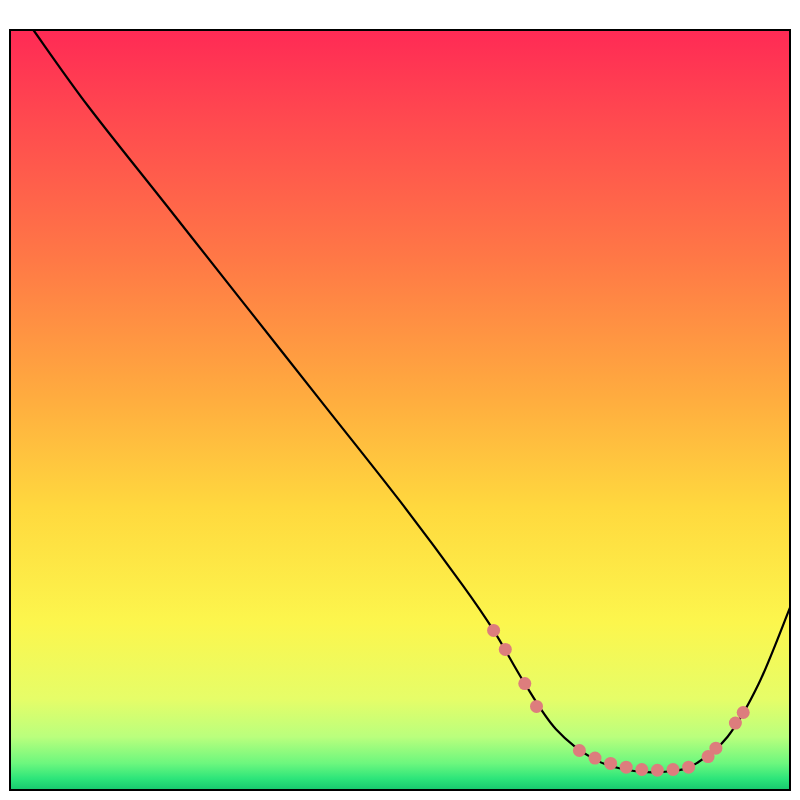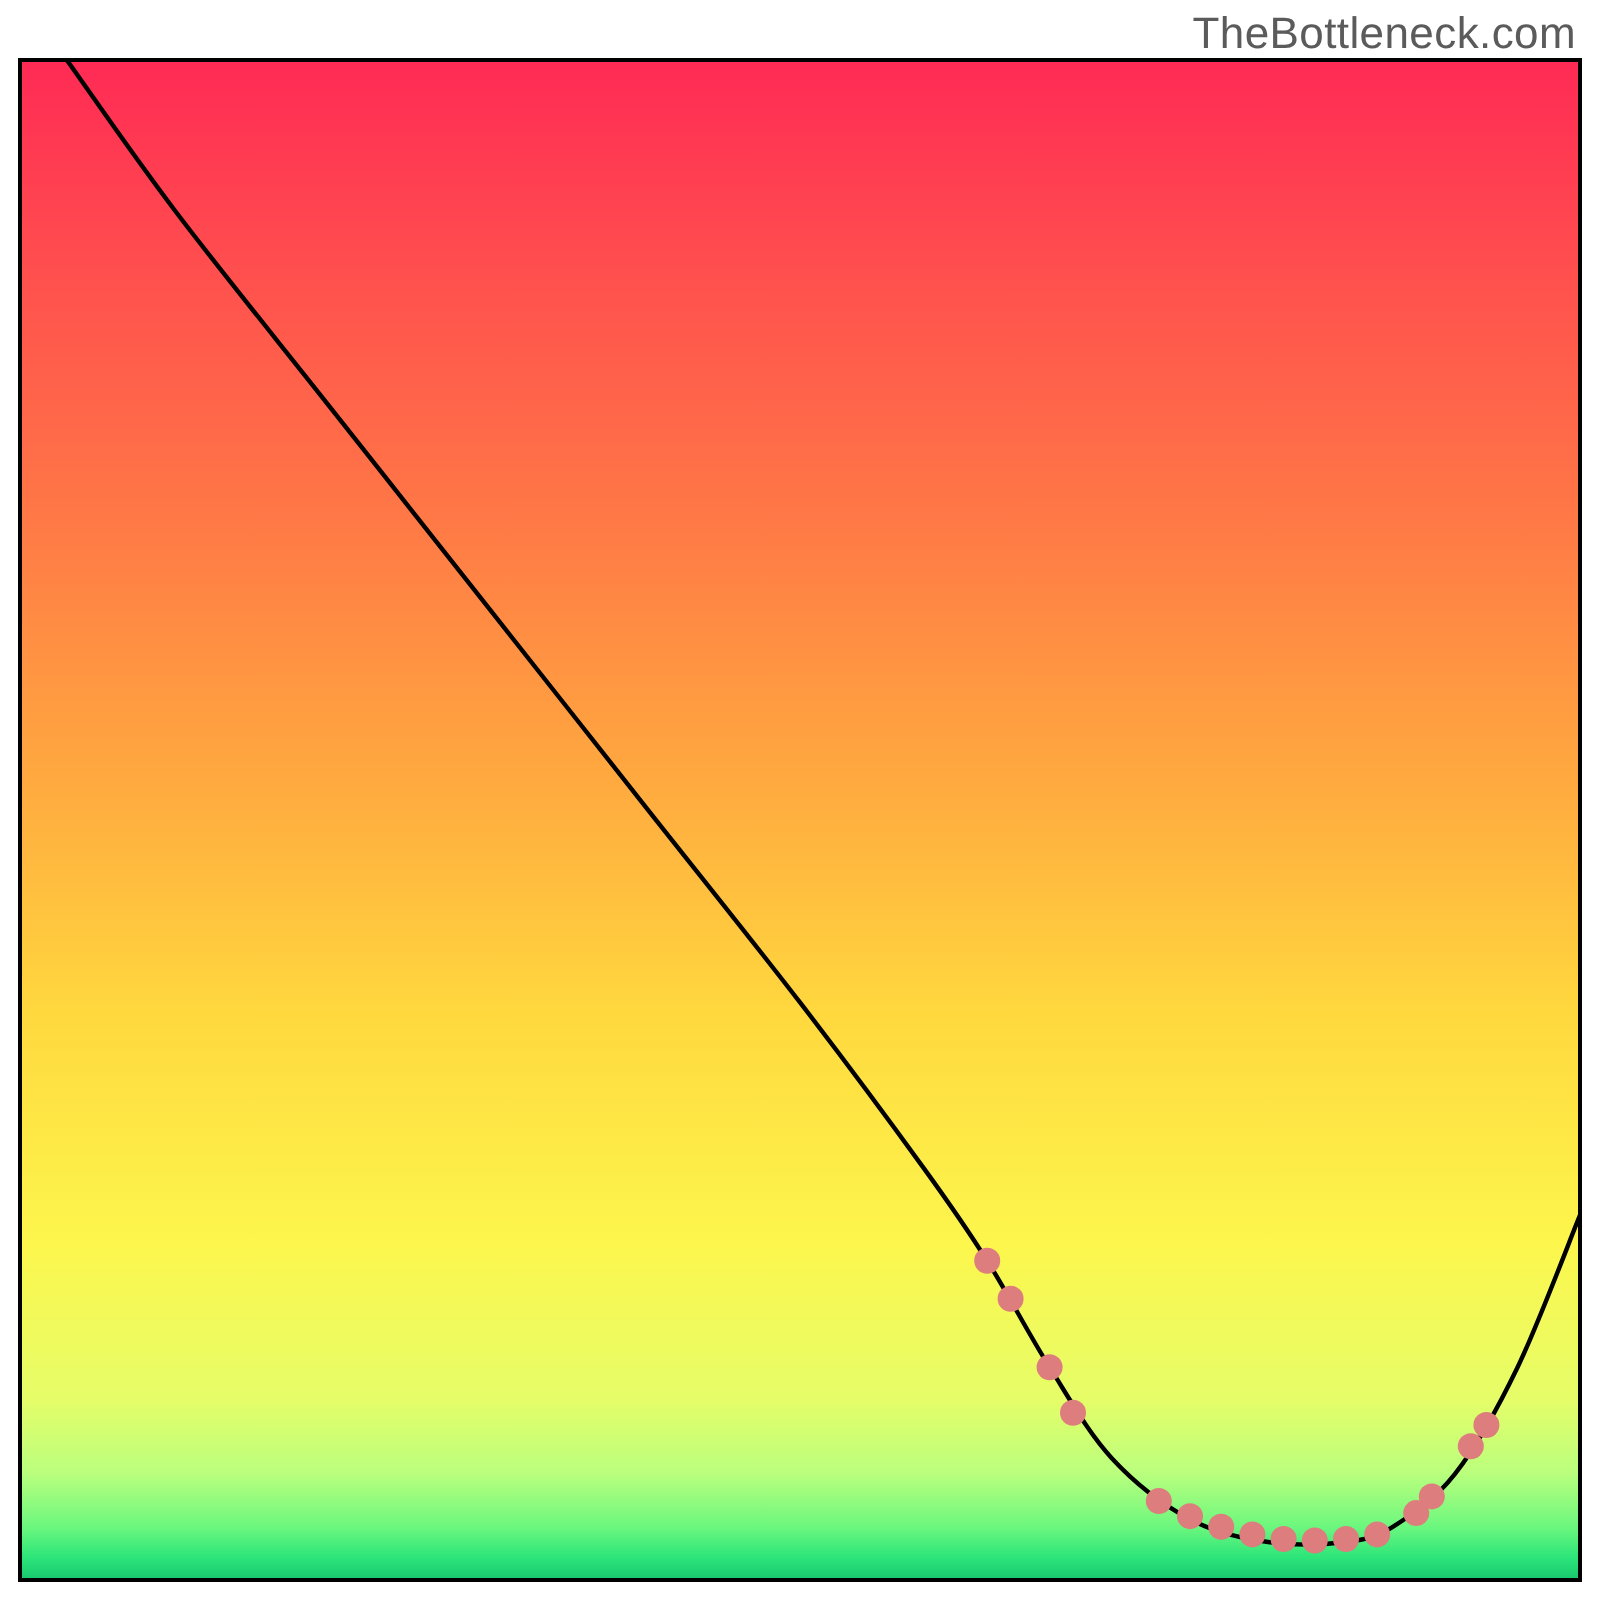--- a/index.html
+++ b/index.html
@@ -28,21 +28,20 @@
   svg {
     position: absolute;
     left: 0;
     top: 0;
   }
 </style>
 </head>
 <body>
 
 <div class="wrap">
-  <div class="watermark">TheBottleneck.com</div>
 
   <svg id="chart-svg" width="800" height="800" viewBox="0 0 800 800">
     <defs>
       <linearGradient id="bg-grad" x1="0" y1="0" x2="0" y2="1">
           <stop offset="0%" stop-color="#ff2a55"></stop>
           <stop offset="12%" stop-color="#ff4a4f"></stop>
           <stop offset="30%" stop-color="#ff7846"></stop>
           <stop offset="48%" stop-color="#ffab3f"></stop>
           <stop offset="63%" stop-color="#ffd93e"></stop>
           <stop offset="78%" stop-color="#fcf64d"></stop>

